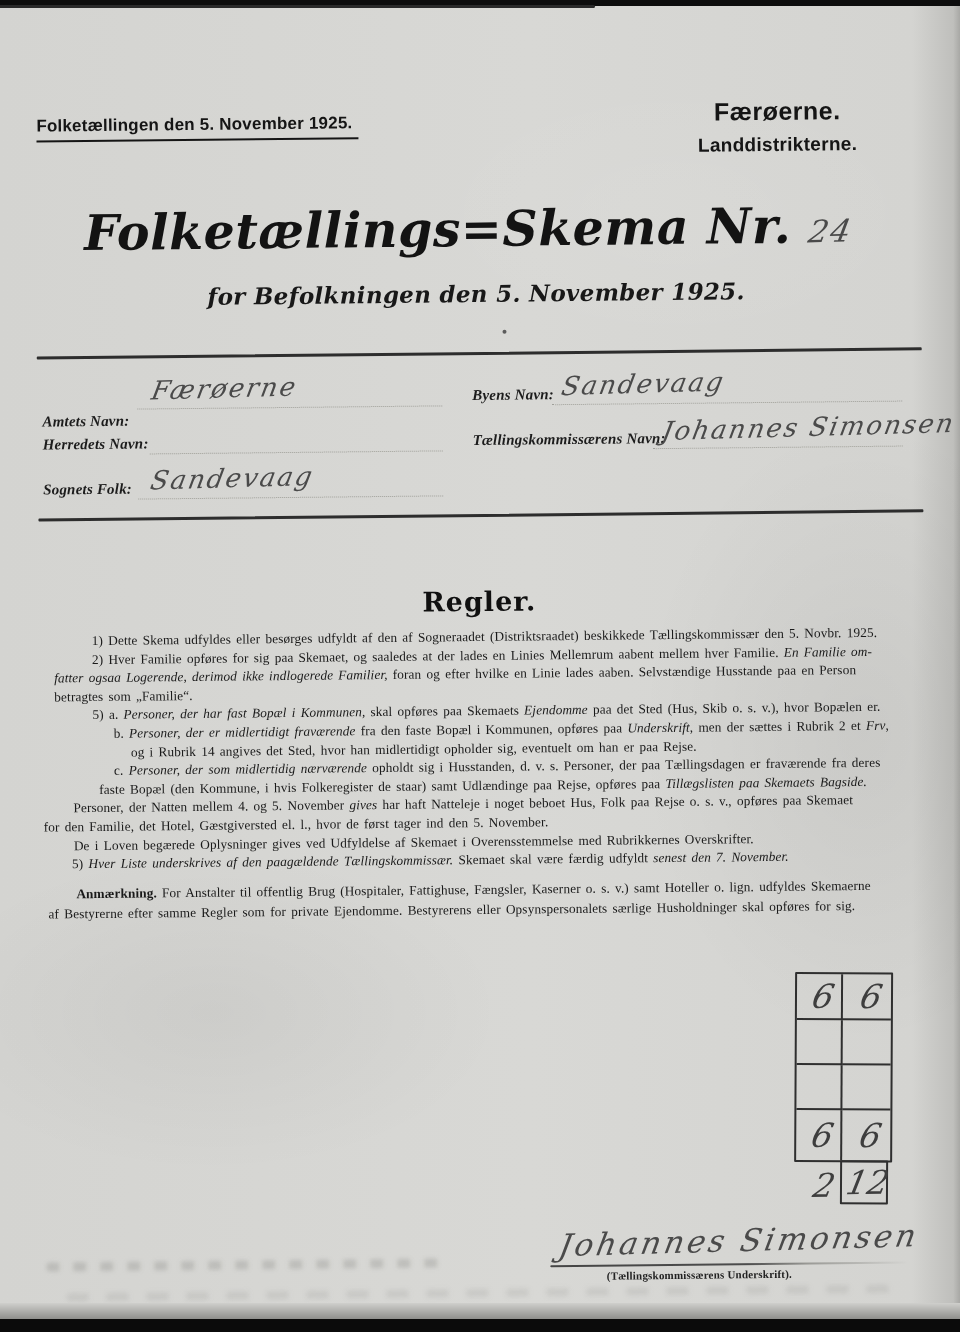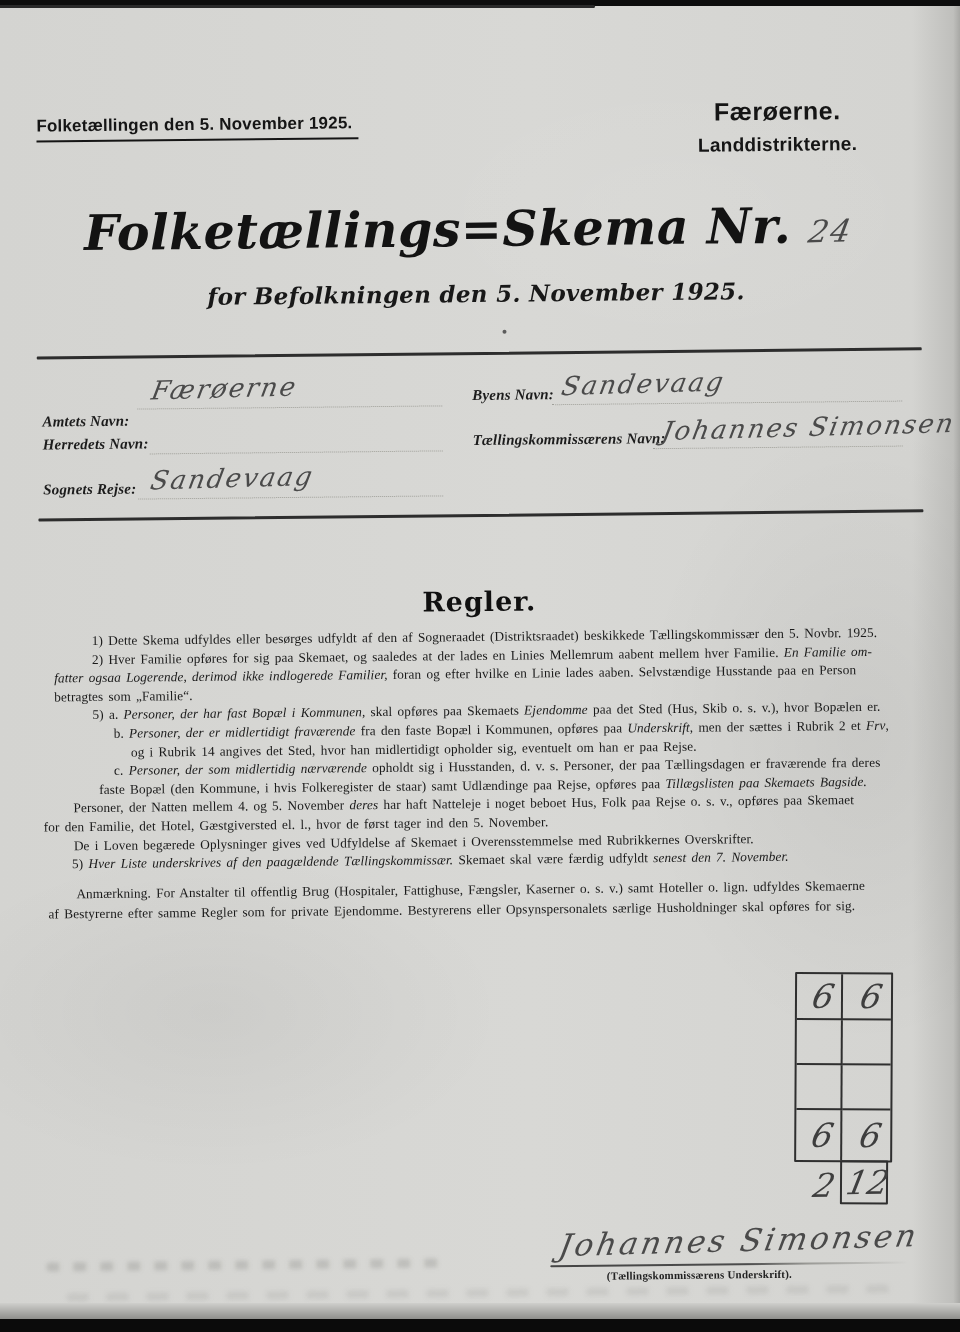--- a/index.html
+++ b/index.html
@@ -77,21 +77,21 @@
   .regler-h{
     position:absolute;left:0;right:0;top:586px;text-align:center;
     font-family:"DejaVu Serif", serif;font-weight:bold;font-size:27px;color:#101010;letter-spacing:1px;
   }
   .rules{
     position:absolute;left:42px;top:628px;width:870px;
     font-size:13.3px;line-height:18.6px;color:#1a1a1a;word-spacing:0.13em;letter-spacing:0.1px;
   }
   .rline{white-space:nowrap;}
   .it{font-style:italic;}
-  .bd{font-weight:normal;}
+  .bd{font-weight:bold;}
   .rl-0,.rl-1,.rl-4{padding-left:50px;}
   .rl-2,.rl-3{padding-left:12px;}
   .rl-5,.rl-7{padding-left:71px;}
   .rl-6{padding-left:88px;}
   .rl-8{padding-left:56px;}
   .rl-9,.rl-11{padding-left:30px;}
   .rl-10{padding-left:0px;}
   .rl-12{padding-left:28px;}
 
   .remark{
@@ -163,21 +163,21 @@
     <div class="hrule r1"></div>
 
     <div class="f-label" style="left:45px;top:409px;font-style:italic;">Amtets Navn:</div>
     <div class="f-dots" style="left:140px;top:404px;width:305px;"></div>
     <div class="f-value hand" style="left:152px;top:372px;">Færøerne</div>
 
     <div class="f-label" style="left:45px;top:432px;">Herredets Navn:</div>
     <div class="f-dots" style="left:152px;top:449px;width:293px;"></div>
     <div class="f-value hand" style="left:165px;top:417px;"></div>
 
-    <div class="f-label" style="left:45px;top:477px;">Sognets Rejse:</div>
+    <div class="f-label" style="left:45px;top:477px;">Sognets Folk:</div>
     <div class="f-dots" style="left:140px;top:494px;width:305px;"></div>
     <div class="f-value hand" style="left:150px;top:462px;">Sandevaag</div>
 
     <div class="f-label" style="left:475px;top:387px;text-align:center;">Byens Navn:</div>
     <div class="f-dots" style="left:555px;top:404px;width:350px;"></div>
     <div class="f-value hand" style="left:562px;top:372px;">Sandevaag</div>
 
     <div class="f-label" style="left:475px;top:432px;">Tællingskommissærens Navn:</div>
     <div class="f-dots" style="left:655px;top:449px;width:250px;"></div>
     <div class="f-value hand" style="left:662px;top:418px;">Johannes Simonsen</div>
@@ -188,21 +188,21 @@
     <div class="rules">
         <div class="rline rl-0"><span>1) Dette Skema udfyldes eller besørges udfyldt af den af Sogneraadet (Distriktsraadet) beskikkede Tællingskommissær den 5. Novbr. 1925.</span></div>
         <div class="rline rl-1"><span>2) Hver Familie opføres for sig paa Skemaet, og saaledes at der lades en Linies Mellemrum aabent mellem hver Familie. </span><span class="it">En Familie om-</span></div>
         <div class="rline rl-2"><span class="it">fatter ogsaa Logerende, derimod ikke indlogerede Familier,</span><span> foran og efter hvilke en Linie lades aaben. Selvstændige Husstande paa en Person</span></div>
         <div class="rline rl-3"><span>betragtes som „Familie“.</span></div>
         <div class="rline rl-4"><span>5) a. </span><span class="it">Personer, der har fast Bopæl i Kommunen,</span><span> skal opføres paa Skemaets </span><span class="it">Ejendomme</span><span> paa det Sted (Hus, Skib o. s. v.), hvor Bopælen er.</span></div>
         <div class="rline rl-5"><span>b. </span><span class="it">Personer, der er midlertidigt fraværende</span><span> fra den faste Bopæl i Kommunen, opføres paa </span><span class="it">Underskrift</span><span>, men der sættes i Rubrik 2 et </span><span class="it">Frv</span><span>,</span></div>
         <div class="rline rl-6"><span>og i Rubrik 14 angives det Sted, hvor han midlertidigt opholder sig, eventuelt om han er paa Rejse.</span></div>
         <div class="rline rl-7"><span>c. </span><span class="it">Personer, der som midlertidig nærværende</span><span> opholdt sig i Husstanden, d. v. s. Personer, der paa Tællingsdagen er fraværende fra deres</span></div>
         <div class="rline rl-8"><span>faste Bopæl (den Kommune, i hvis Folkeregister de staar) samt Udlændinge paa Rejse, opføres paa </span><span class="it">Tillægslisten paa Skemaets Bagside.</span></div>
-        <div class="rline rl-9"><span>Personer, der Natten mellem 4. og 5. November </span><span class="it">deres</span><span> har haft Natteleje i noget beboet Hus, Folk paa Rejse o. s. v., opføres paa Skemaet</span></div>
+        <div class="rline rl-9"><span>Personer, der Natten mellem 4. og 5. November </span><span class="it">gives</span><span> har haft Natteleje i noget beboet Hus, Folk paa Rejse o. s. v., opføres paa Skemaet</span></div>
         <div class="rline rl-10"><span>for den Familie, det Hotel, Gæstgiversted el. l., hvor de først tager ind den 5. November.</span></div>
         <div class="rline rl-11"><span>De i Loven begærede Oplysninger gives ved Udfyldelse af Skemaet i Overensstemmelse med Rubrikkernes Overskrifter.</span></div>
         <div class="rline rl-12"><span>5) </span><span class="it">Hver Liste underskrives af den paagældende Tællingskommissær.</span><span> Skemaet skal være færdig udfyldt </span><span class="it">senest den 7. November.</span></div>
       </div>
 
     <div class="remark">
       <div class="l1">
         <span class="bd">Anmærkning.</span><span> For Anstalter til offentlig Brug (Hospitaler, Fattighuse, Fængsler, Kaserner o. s. v.) samt Hoteller o. lign. udfyldes Skemaerne</span>
       </div>
       <div class="l2">af Bestyrerne efter samme Regler som for private Ejendomme. Bestyrerens eller Opsynspersonalets særlige Husholdninger skal opføres for sig.</div>

